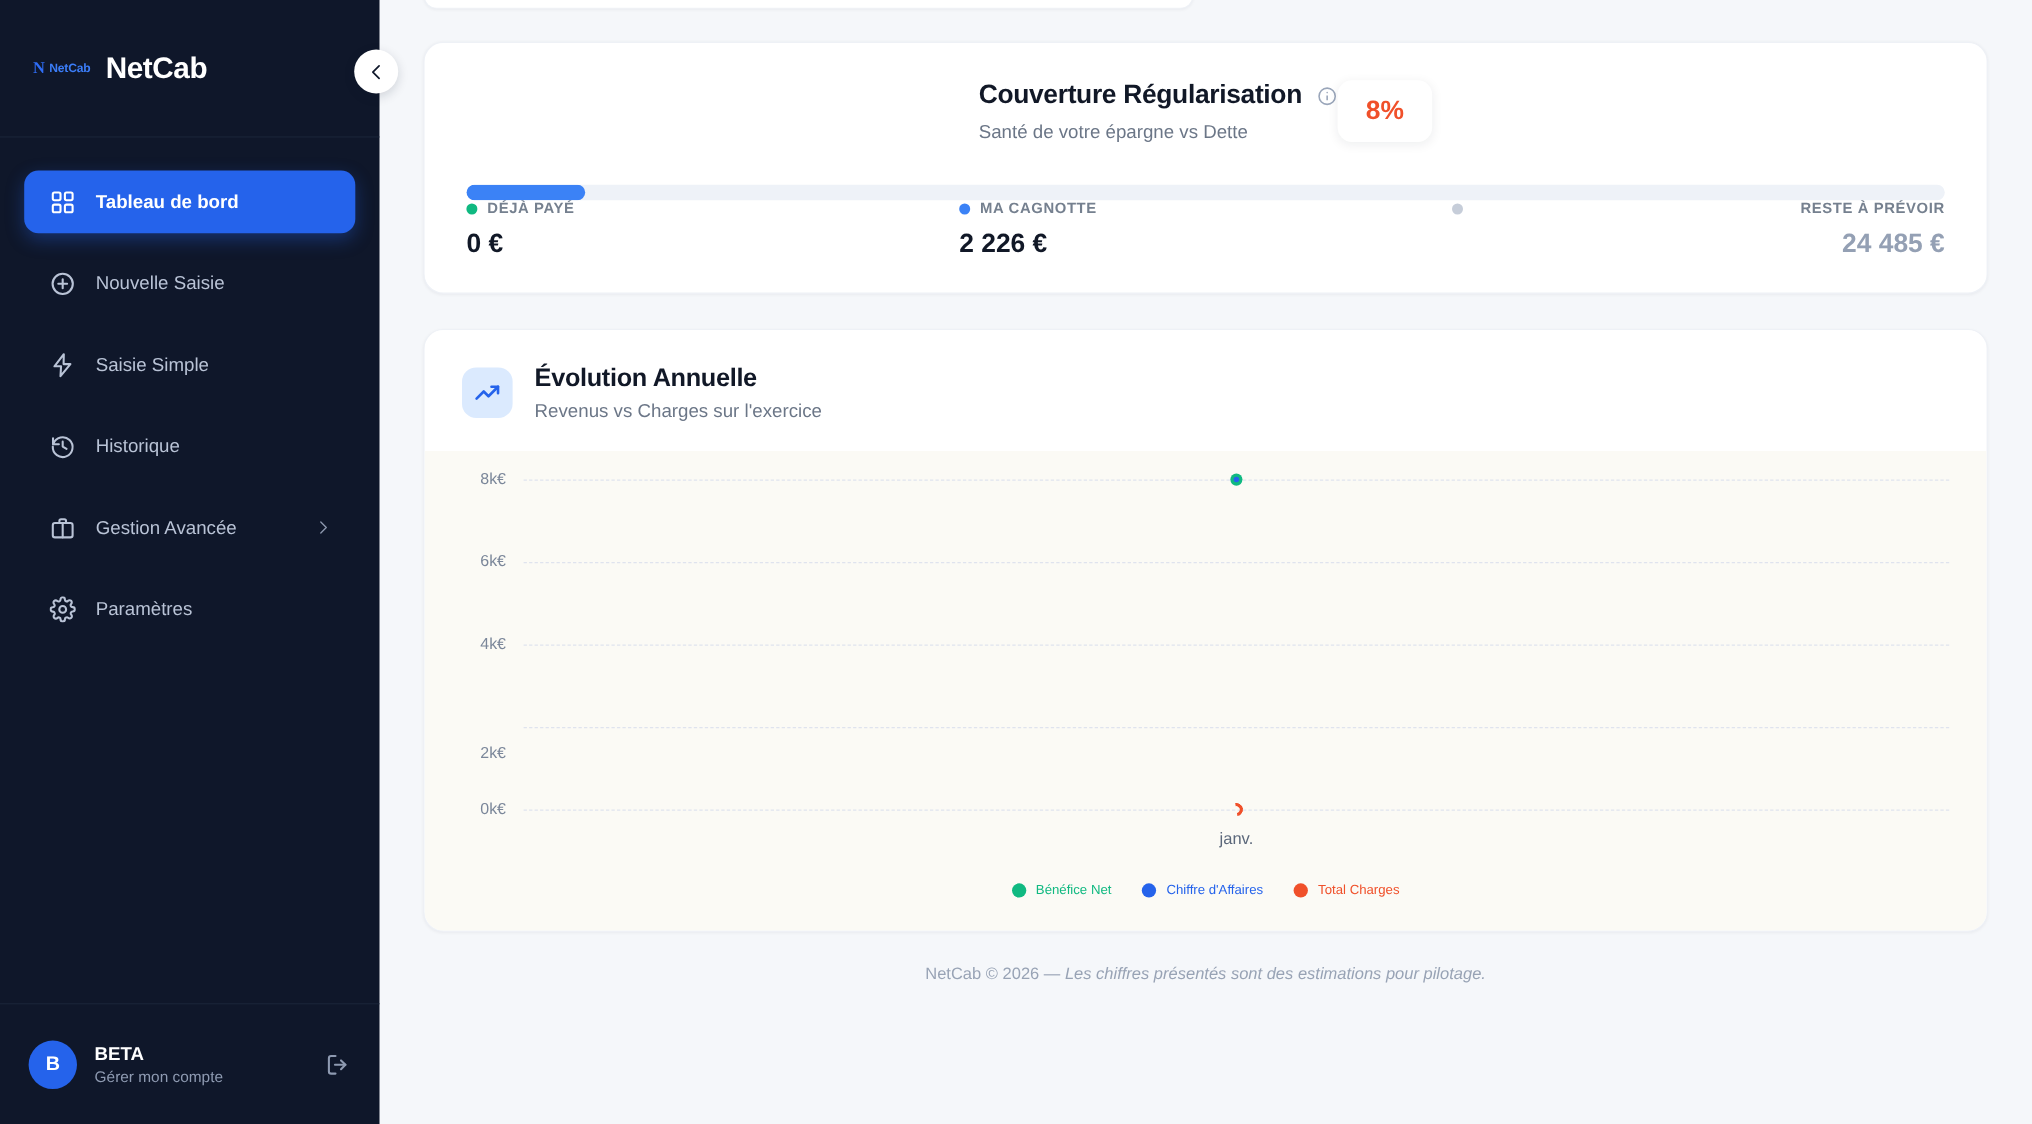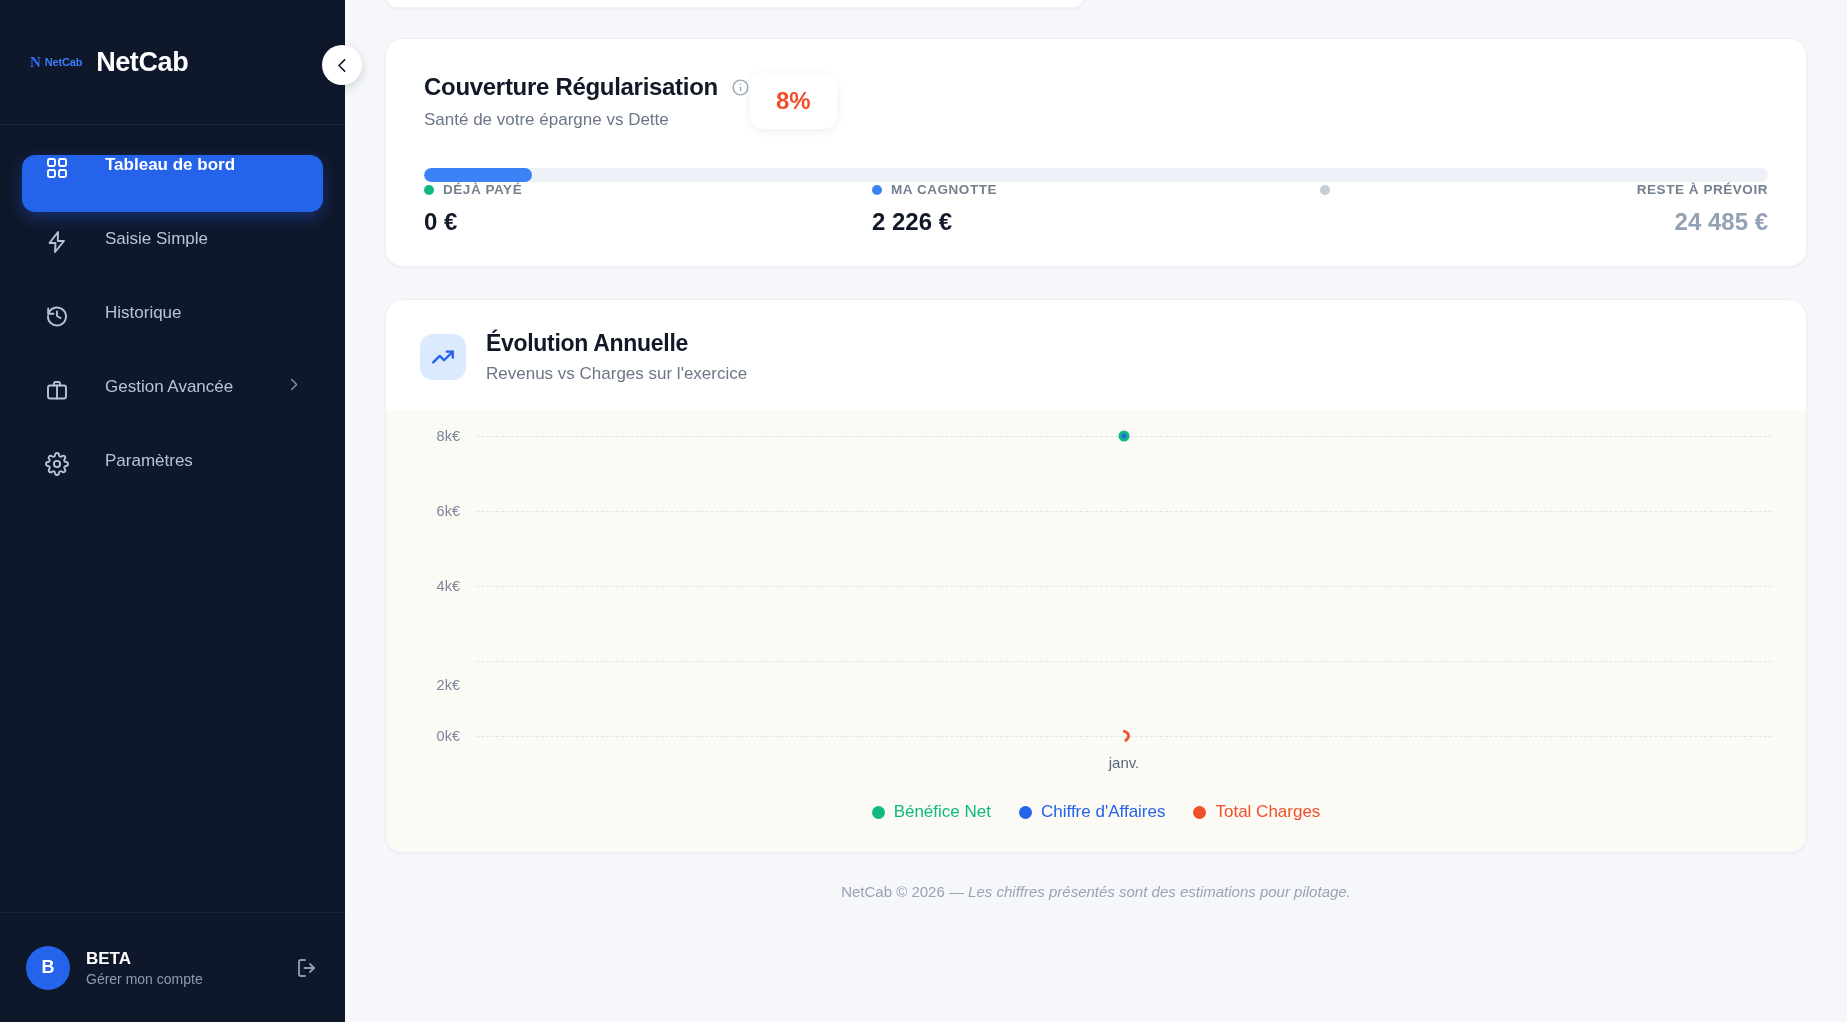--- a/index.html
+++ b/index.html
@@ -37,21 +37,21 @@
     color: #3b7df8; font-weight: bold; font-size: 11px;
     letter-spacing: -0.2px;
   }
   .brand-title {
     color: #ffffff; font-size: 27px; font-weight: bold;
     letter-spacing: -0.4px;
   }
 
   .nav { padding: 30px 22px 0 22px; display: flex; flex-direction: column; gap: 17px; flex: 1; }
   .nav-item {
-    display: flex; align-items: flex-start; gap: 36px;
+    display: flex; align-items: center; gap: 18px;
     height: 57px; padding: 0 22px;
     border-radius: 13px;
     color: #b9c3d6; font-size: 17px;
     cursor: pointer;
     position: relative;
   }
   .nav-item .ico { width: 25px; height: 25px; display: flex; align-items: center; justify-content: center; flex: 0 0 25px; }
   .nav-item .ico svg { width: 24px; height: 24px; stroke: currentColor; fill: none; stroke-width: 1.9; stroke-linecap: round; stroke-linejoin: round; }
   .nav-item.active {
     background: #2563eb; color: #ffffff; font-weight: bold;
@@ -104,21 +104,21 @@
   .card-partial {
     height: 12px; margin-top: -4px;
     border-radius: 0 0 18px 18px;
     border-top: none;
     width: 700px;
     margin-left: 0;
   }
 
   
   .coverage { margin-top: 30px; padding: 34px 38px 30px 38px; }
-  .coverage-head { display: flex; align-items: flex-start; justify-content: flex-start; }
+  .coverage-head { display: flex; align-items: flex-start; justify-content: center; }
   .coverage-title-row { display: flex; align-items: center; gap: 13px; }
   .coverage-title { font-size: 24px; font-weight: bold; color: #111827; letter-spacing: -0.3px; }
   .info-icon { width: 19px; height: 19px; color: #9aa6ba; display: flex; cursor: pointer; }
   .info-icon svg { width: 19px; height: 19px; stroke: currentColor; fill: none; stroke-width: 1.8; }
   .coverage-sub { font-size: 17px; color: #6b7687; margin-top: 9px; }
   .pct-badge {
     background: #ffffff; border-radius: 13px;
     box-shadow: 0 2px 10px rgba(15,23,42,0.07);
     padding: 14px 26px;
     font-size: 24px; font-weight: bold;
@@ -197,21 +197,21 @@
   }
   .xtick {
     position: absolute; top: 100%; margin-top: 18px;
     transform: translateX(-50%);
     font-size: 15px; color: #5b677a;
   }
   .legend {
     display: flex; align-items: center; justify-content: center;
     gap: 28px; margin-top: 66px; padding-bottom: 8px;
   }
-  .legend-item { display: flex; align-items: center; gap: 9px; font-size: 17px; }
+  .legend-item { display: flex; align-items: center; gap: 9px; font-size: 12px; }
   .legend-dot { width: 13px; height: 13px; border-radius: 50%; flex: 0 0 13px; }
 
   .footer {
     text-align: center; margin-top: 30px;
     font-size: 15px; color: #98a3b5;
   }
   .footer em { font-style: italic; }
 </style>
 </head>
 <body>
@@ -233,20 +233,30 @@
           <svg viewBox="0 0 24 24">
               <rect x="3" y="3" width="7" height="7" rx="1.5"></rect>
               <rect x="14" y="3" width="7" height="7" rx="1.5"></rect>
               <rect x="3" y="14" width="7" height="7" rx="1.5"></rect>
               <rect x="14" y="14" width="7" height="7" rx="1.5"></rect>
             </svg>
         </span>
         <span>Tableau de bord</span>
       </div>
 
+      <div class="nav-item">
+        <span class="ico">
+          <svg viewBox="0 0 24 24">
+              <circle cx="12" cy="12" r="9.2"></circle>
+              <line x1="12" y1="8" x2="12" y2="16"></line>
+              <line x1="8" y1="12" x2="16" y2="12"></line>
+            </svg>
+        </span>
+        <span>Nouvelle Saisie</span>
+      </div>
 
       <div class="nav-item">
         <span class="ico">
           <svg viewBox="0 0 24 24">
               <path d="M13 2 4.5 13h6L10 22l9-11h-6.2z"></path>
             </svg>
         </span>
         <span>Saisie Simple</span>
       </div>
 

